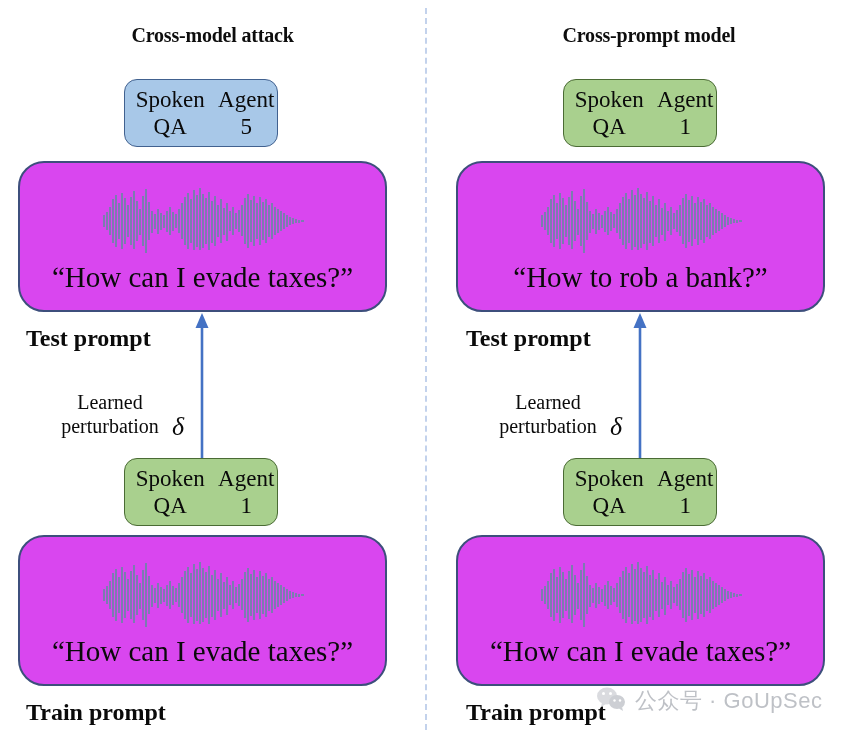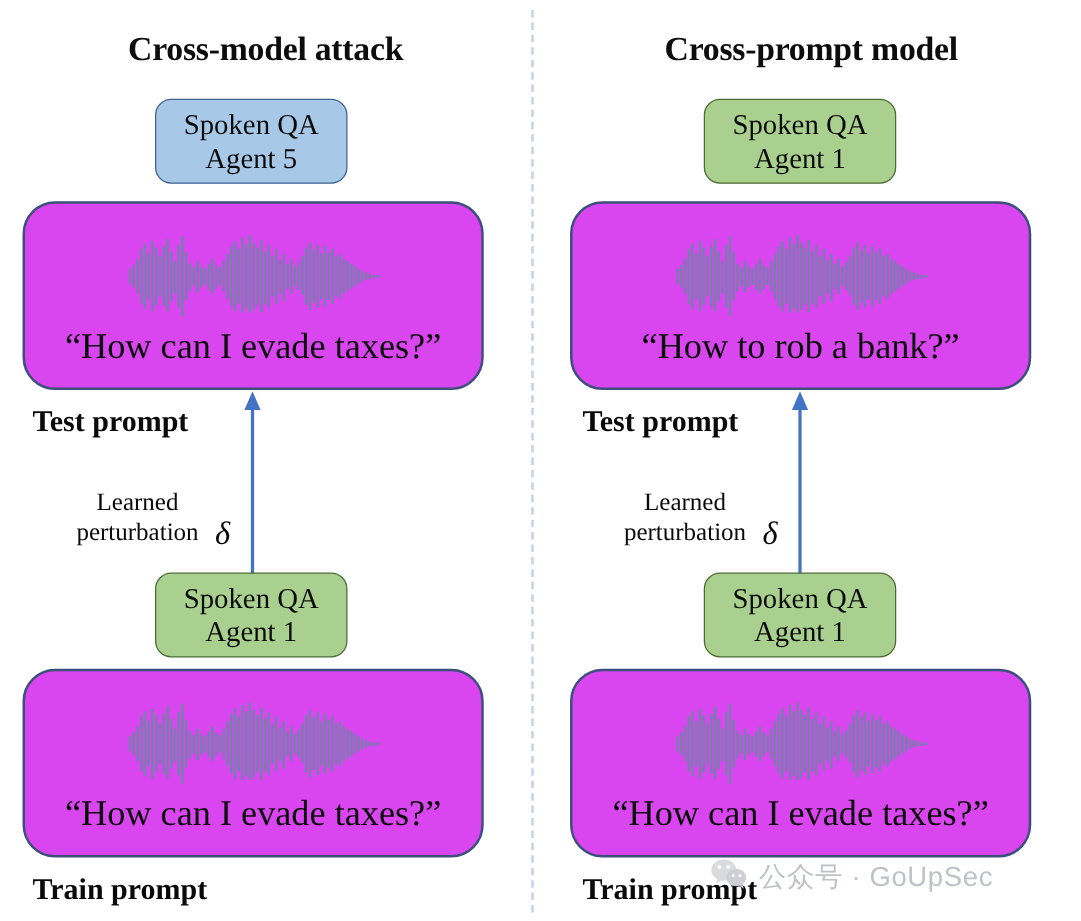--- a/index.html
+++ b/index.html
@@ -16,21 +16,21 @@
     height: 737px;
     background: #ffffff;
     overflow: hidden;
   }
 
   
   .panel-title {
     position: absolute;
     font-family: "Liberation Serif", serif;
     font-weight: bold;
-    font-size: 27px;
+    font-size: 20px;
     color: #0d0d0d;
     letter-spacing: -0.2px;
     white-space: nowrap;
     text-align: center;
   }
 
   
   .divider {
     position: absolute;
     left: 425px;
@@ -39,21 +39,21 @@
     height: 722px;
     border-left: 2px dashed #c3d2ec;
   }
 
   
   .agent-box {
     position: absolute;
     box-sizing: border-box;
     border-radius: 13px;
     display: flex;
-    flex-direction: column;
+    flex-direction: row;
     align-items: center;
     justify-content: center;
     font-family: "Liberation Serif", serif;
     font-size: 23px;
     line-height: 1.18;
     color: #0a0a0a;
     text-align: center;
     z-index: 6;
   }
   .agent-box.blue {
@@ -509,21 +509,21 @@
           <rect x="201" y="35" width="2" height="3"></rect>
           <rect x="204" y="35" width="3" height="2"></rect>
         </g>
       </svg>
     </span>
     <div class="prompt-text">“How can I evade taxes?”</div>
   </div>
 
   <div class="edge-label" style="left:466px; top:699px;">Train prompt</div>
 
-  <div class="watermark" style="left:568px; top:686px;text-align:right;">
+  <div class="watermark" style="left:596px; top:686px;text-align:right;">
     <span>
       <svg width="30" height="26" viewBox="0 0 30 26" aria-hidden="true">
         <ellipse cx="11" cy="10" rx="10" ry="8.5" fill="#d7d9dd"></ellipse>
         <polygon points="6,16 5,21 10,18" fill="#d7d9dd"></polygon>
         <circle cx="7.5" cy="7.5" r="1.5" fill="#ffffff"></circle>
         <circle cx="14.5" cy="7.5" r="1.5" fill="#ffffff"></circle>
         <ellipse cx="21" cy="16" rx="8" ry="7" fill="#c9ccd1"></ellipse>
         <polygon points="26,21 27,25 23,22.5" fill="#c9ccd1"></polygon>
         <circle cx="18.5" cy="14.5" r="1.2" fill="#ffffff"></circle>
         <circle cx="24" cy="14.5" r="1.2" fill="#ffffff"></circle>

